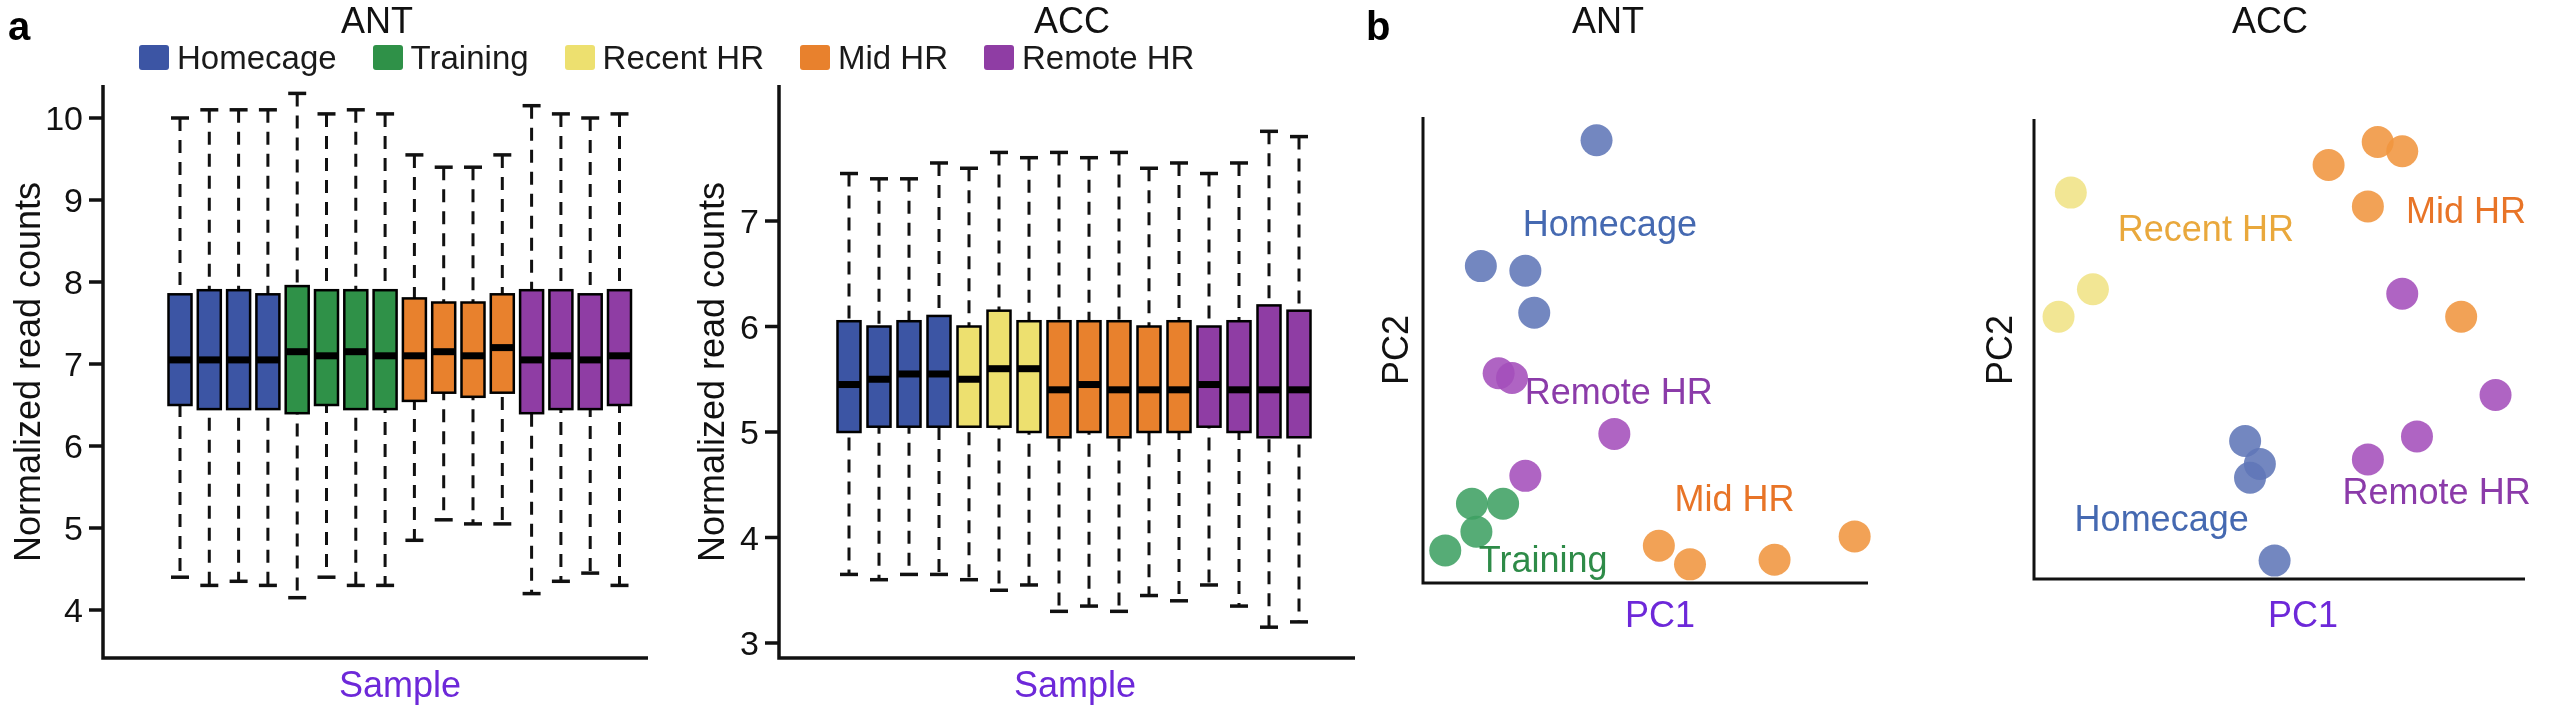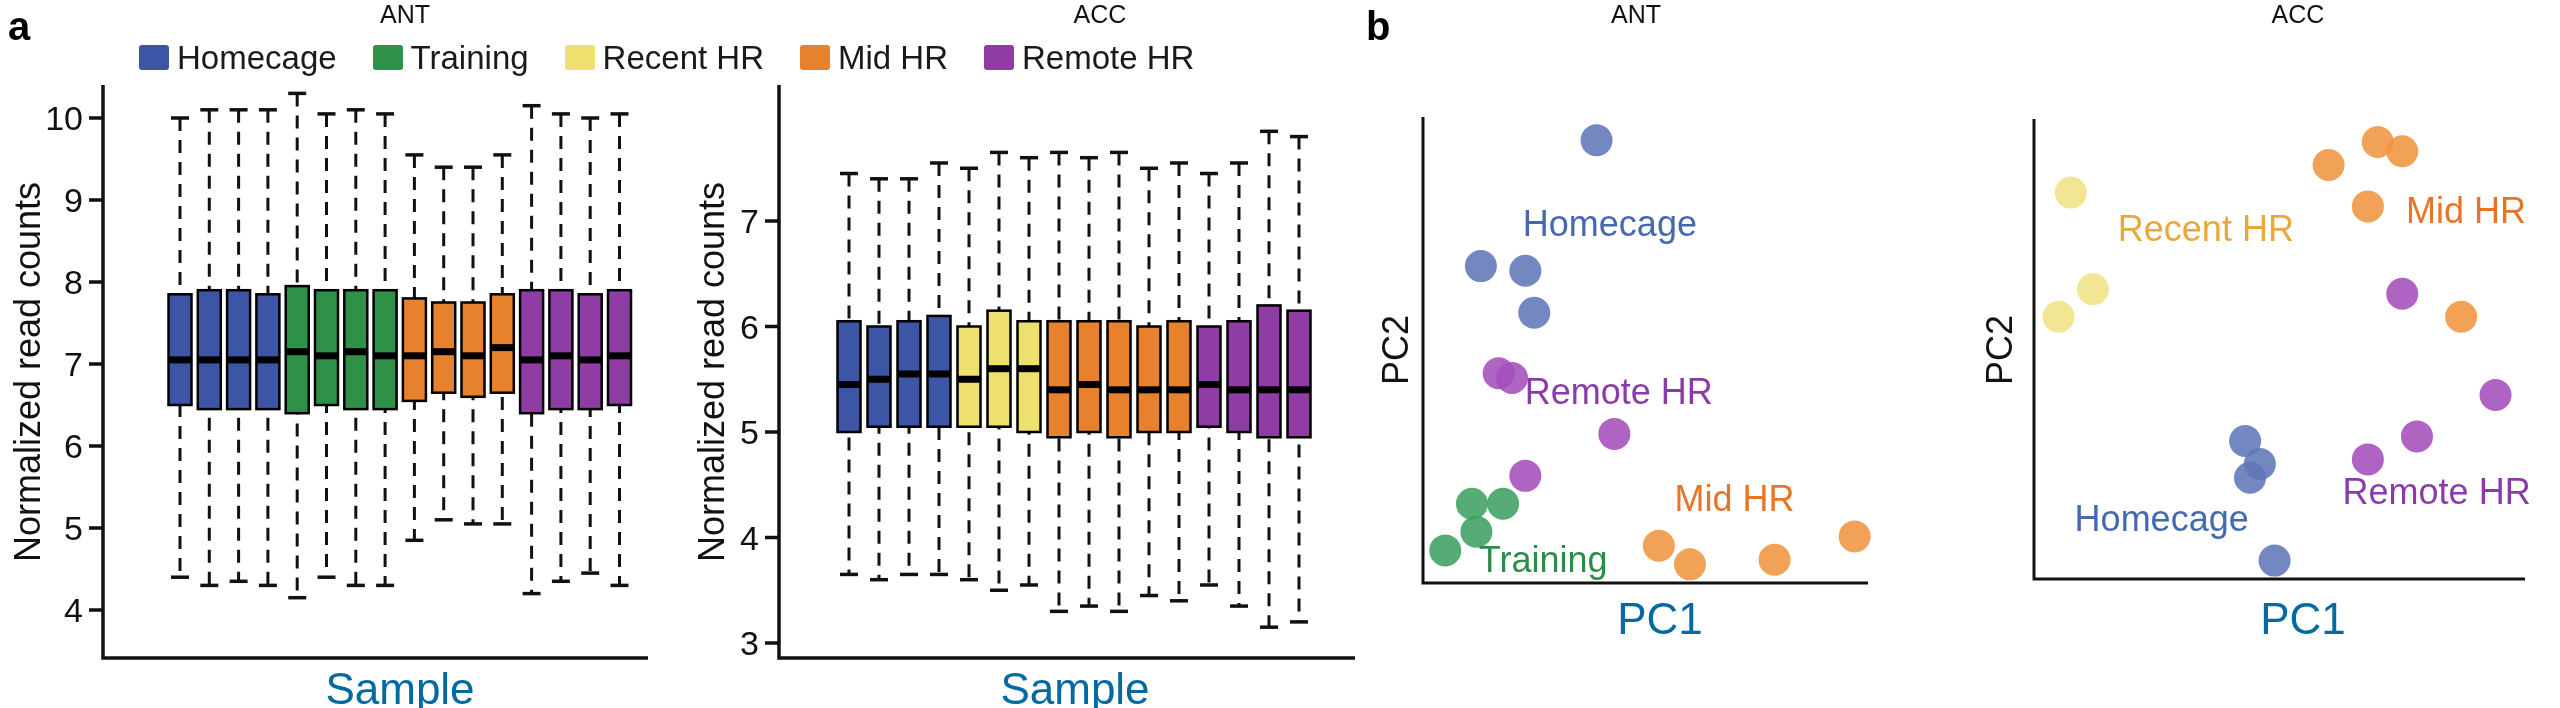--- a/index.html
+++ b/index.html
@@ -1,21 +1,21 @@
 <!DOCTYPE html>
 <html><head>
 <meta charset="utf-8">
 <style>
   html,body{margin:0;padding:0;background:#fff;}
   #fig{position:relative;width:2560px;height:708px;background:#ffffff;overflow:hidden;
        font-family:"Liberation Sans", sans-serif;color:#111;}
   .abs{position:absolute;white-space:nowrap;}
   .panel-letter{font-size:40px;font-weight:bold;color:#000;}
-  .chart-title{font-size:25px;color:#111;transform:translateX(-50%);margin-left:28px;}
-  .axis-xlabel{font-size:44px;color:#0369a1;transform:translateX(-50%);}
+  .chart-title{font-size:36px;color:#111;transform:translateX(-50%);}
+  .axis-xlabel{font-size:36px;color:#6d28d9;transform:translateX(-50%);}
   .axis-ylabel{font-size:36px;color:#111;transform:translate(-50%,-50%) rotate(-90deg);}
   .cluster-label{font-size:36px;transform:translate(-50%,-50%);}
   #legend{position:absolute;left:139px;top:41px;display:flex;align-items:center;gap:36px;}
   .legend-item{display:flex;align-items:center;gap:8px;}
   .legend-swatch{width:30px;height:25px;border-radius:3px;display:inline-block;}
   .legend-label{font-size:33px;color:#1a1a1a;line-height:1;}
   svg{position:absolute;left:0;top:0;}
 </style>
 </head>
 <body>

